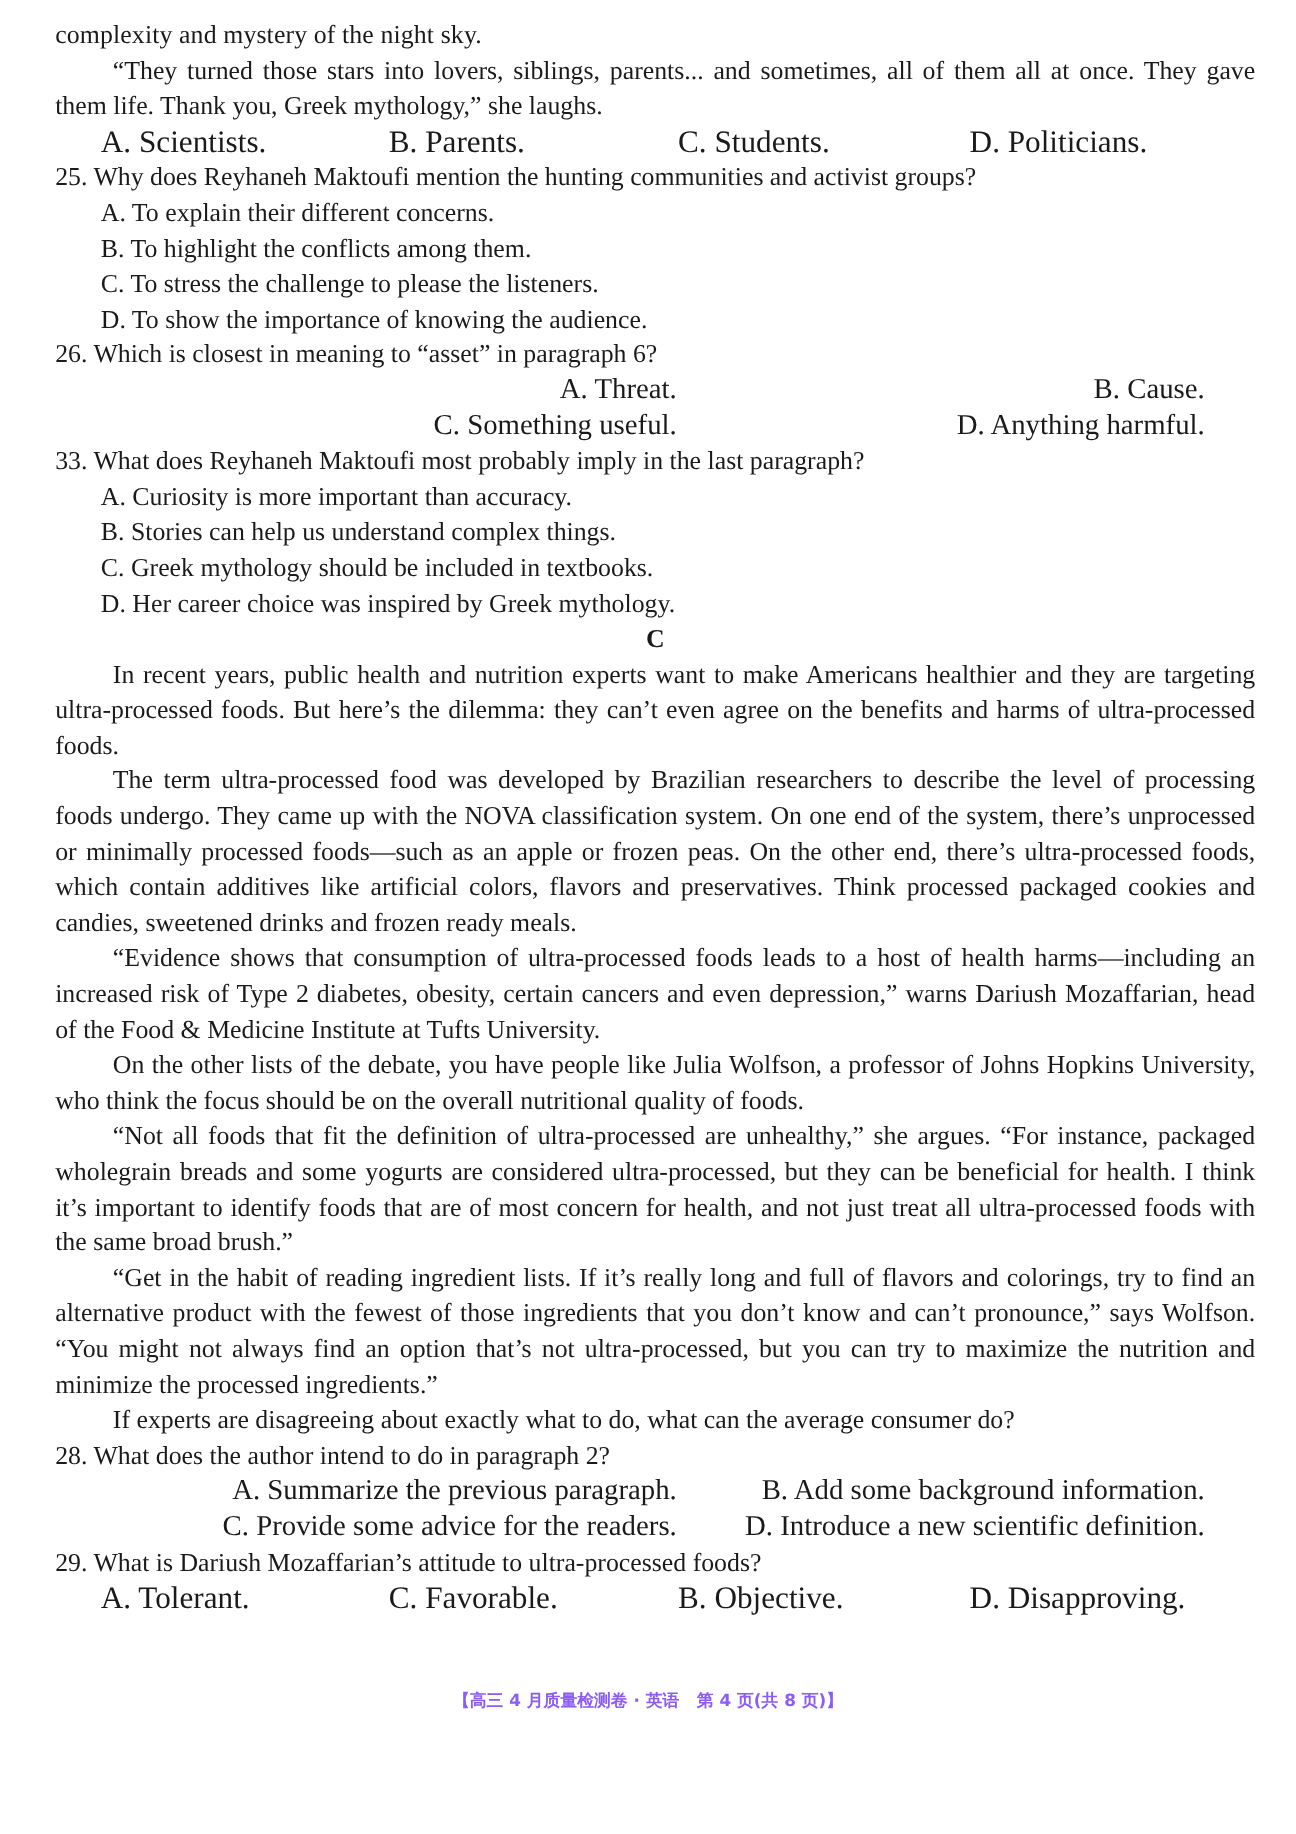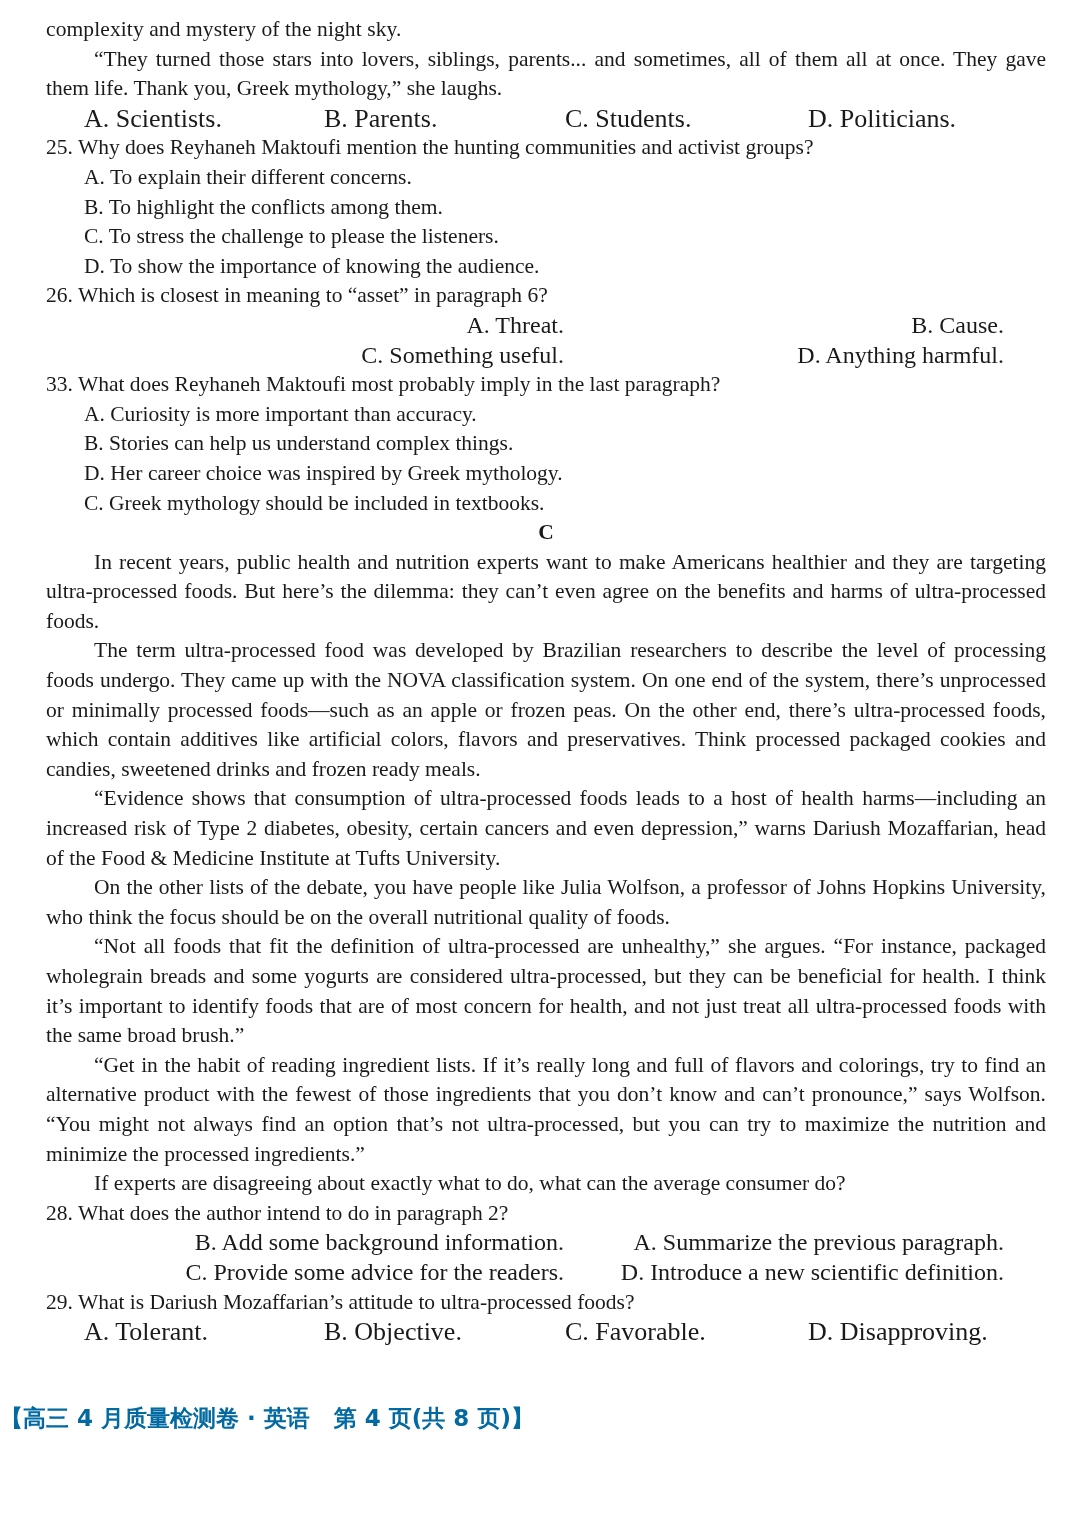--- a/index.html
+++ b/index.html
@@ -69,26 +69,26 @@
       font-weight: bold;
       font-size: 21.5px;
       line-height: 29.6px;
       padding-left: 0;
     }
     .footer {
       position: absolute;
       top: 1404px;
       left: 0;
       width: 1080px;
-      text-align: left;
+      text-align: center;
       font-family: "DejaVu Sans", "Liberation Sans", sans-serif;
-      font-size: 23px;
+      font-size: 14px;
       line-height: 28px;
       font-weight: bold;
-      color: #0369a1;
+      color: #8b5cf6;
     }
     .footer .subj { font-weight: bold; }
   </style>
 </head>
 <body>
 
 <div class="page">
 
   <div class="line" style="margin-top:3px">complexity and mystery of the night sky.</div>
   <p class="para">“They turned those stars into lovers, siblings, parents... and sometimes, all of them all at once. They gave them life. Thank you, Greek mythology,” she laughs.</p>
@@ -119,50 +119,50 @@
     <span>C. Something useful.</span>
     <span>D. Anything harmful.</span>
   </div>
 
   <div class="q-stem">
     <span>33.</span>
     <span>What does Reyhaneh Maktoufi most probably imply in the last paragraph?</span>
   </div>
   <div class="opts-1">A. Curiosity is more important than accuracy.</div>
   <div class="opts-1">B. Stories can help us understand complex things.</div>
+  <div class="opts-1">C. Greek mythology should be included in textbooks.</div>
   <div class="opts-1">D. Her career choice was inspired by Greek mythology.</div>
-  <div class="opts-1">C. Greek mythology should be included in textbooks.</div>
 
   <div class="section-letter">C</div>
   <p class="para">In recent years, public health and nutrition experts want to make Americans healthier and they are targeting ultra-processed foods. But here’s the dilemma: they can’t even agree on the benefits and harms of ultra-processed foods.</p>
   <p class="para">The term ultra-processed food was developed by Brazilian researchers to describe the level of processing foods undergo. They came up with the NOVA classification system. On one end of the system, there’s unprocessed or minimally processed foods—such as an apple or frozen peas. On the other end, there’s ultra-processed foods, which contain additives like artificial colors, flavors and preservatives. Think processed packaged cookies and candies, sweetened drinks and frozen ready meals.</p>
   <p class="para">“Evidence shows that consumption of ultra-processed foods leads to a host of health harms—including an increased risk of Type 2 diabetes, obesity, certain cancers and even depression,” warns Dariush Mozaffarian, head of the Food &amp; Medicine Institute at Tufts University.</p>
   <p class="para">On the other lists of the debate, you have people like Julia Wolfson, a professor of Johns Hopkins University, who think the focus should be on the overall nutritional quality of foods.</p>
   <p class="para">“Not all foods that fit the definition of ultra-processed are unhealthy,” she argues. “For instance, packaged wholegrain breads and some yogurts are considered ultra-processed, but they can be beneficial for health. I think it’s important to identify foods that are of most concern for health, and not just treat all ultra-processed foods with the same broad brush.”</p>
   <p class="para">“Get in the habit of reading ingredient lists. If it’s really long and full of flavors and colorings, try to find an alternative product with the fewest of those ingredients that you don’t know and can’t pronounce,” says Wolfson. “You might not always find an option that’s not ultra-processed, but you can try to maximize the nutrition and minimize the processed ingredients.”</p>
   <p class="para">If experts are disagreeing about exactly what to do, what can the average consumer do?</p>
 
   <div class="q-stem">
     <span>28.</span>
     <span>What does the author intend to do in paragraph 2?</span>
   </div>
   <div class="opts-2">
+    <span>A. Summarize the previous paragraph.</span>
     <span>B. Add some background information.</span>
-    <span>A. Summarize the previous paragraph.</span>
     <span>C. Provide some advice for the readers.</span>
     <span>D. Introduce a new scientific definition.</span>
   </div>
 
   <div class="q-stem">
     <span>29.</span>
     <span>What is Dariush Mozaffarian’s attitude to ultra-processed foods?</span>
   </div>
   <div class="opts-4">
     <span>A. Tolerant.</span>
+    <span>C. Favorable.</span>
     <span>B. Objective.</span>
-    <span>C. Favorable.</span>
     <span>D. Disapproving.</span>
   </div>
 </div>
 
 <div class="footer">
   <span>【</span><span>高三 4 月质量检测卷</span><span> · </span><span class="subj">英语</span>&nbsp;&nbsp;&nbsp;<span>第 4 页(共 8 页)</span><span>】</span>
 </div>
 
 </body></html>

